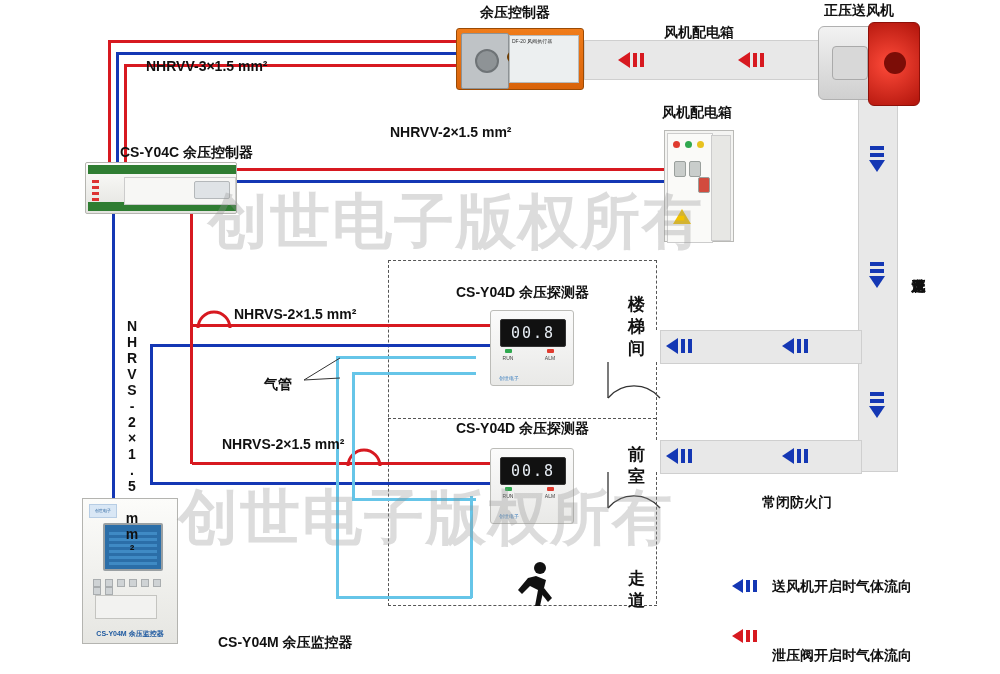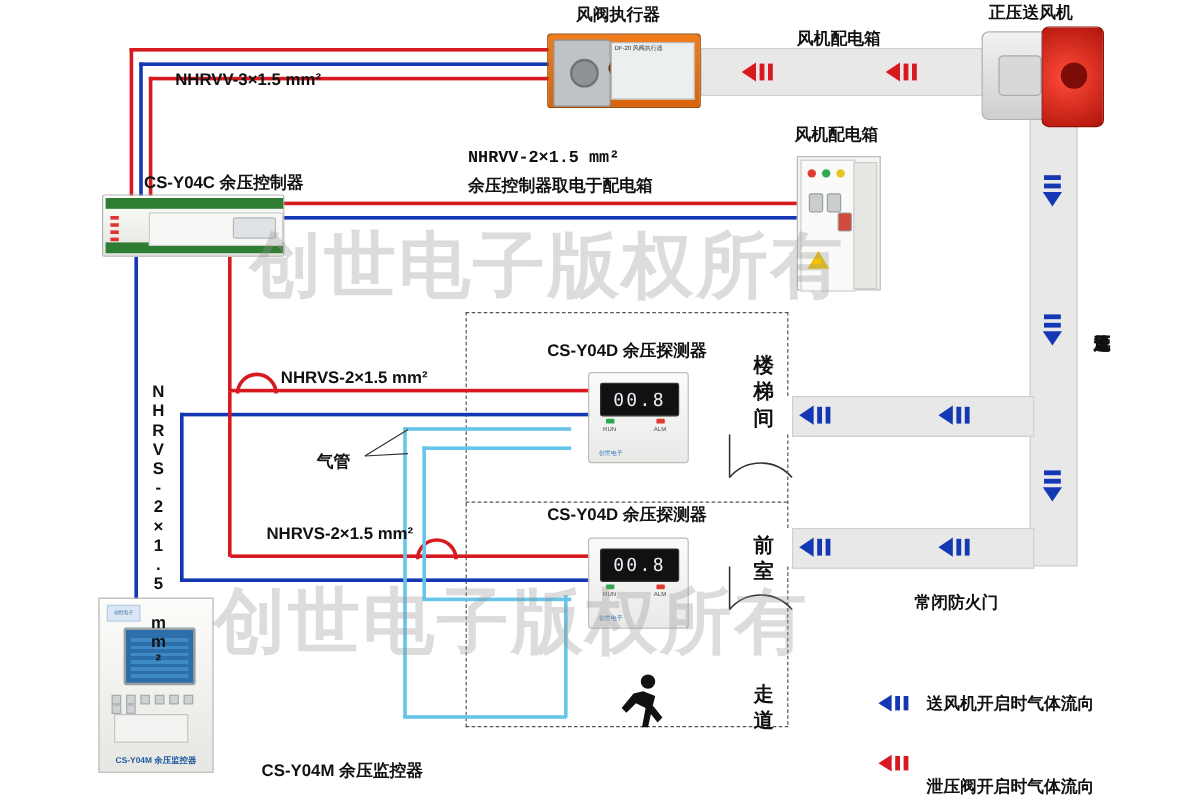--- a/index.html
+++ b/index.html
@@ -291,27 +291,26 @@
       <rect x="17" y="3" width="4" height="14" fill="#1437b4"></rect>
       <rect x="24" y="3" width="4" height="14" fill="#1437b4"></rect>
     </svg>
   <svg class="arrow" style="left:780px;top:446px;width:32px;height:20px;" viewBox="0 0 32 20">
       <path d="M2 10 L14 2 L14 18 Z" fill="#1437b4"></path>
       <rect x="17" y="3" width="4" height="14" fill="#1437b4"></rect>
       <rect x="24" y="3" width="4" height="14" fill="#1437b4"></rect>
     </svg>
 
   <div class="lbl b" style="left:146px;top:26px;margin-top:32px;">NHRVV-3×1.5 mm²</div>
-  <div class="lbl b" style="left:480px;top:4px;">风阀执行器</div>
+  <div class="lbl b" style="left:480px;top:4px;">余压控制器</div>
   <div class="lbl b" style="left:664px;top:24px;">风机配电箱</div>
   <div class="lbl b" style="left:824px;top:2px;">正压送风机</div>
   <div class="lbl b" style="left:662px;top:104px;">风机配电箱</div>
   <div class="lbl b" style="left:120px;top:128px;margin-top:16px;">CS-Y04C 余压控制器</div>
-  <div class="lbl b" style="left:390px;top:124px;font-family:Liberation Mono, monospace;">NHRVV-2×1.5 mm²</div>
-  <div class="lbl b" style="left:390px;top:146px;">余压控制器取电于配电箱</div>
+  <div class="lbl b" style="left:390px;top:124px;">NHRVV-2×1.5 mm²</div>
   <div class="lbl b vert" style="left:124px;top:318px;">NHRVS-2×1.5 mm²</div>
   <div class="lbl b" style="left:234px;top:306px;">NHRVS-2×1.5 mm²</div>
   <div class="lbl b" style="left:222px;top:436px;">NHRVS-2×1.5 mm²</div>
   <div class="lbl b" style="left:456px;top:284px;">CS-Y04D 余压探测器</div>
   <div class="lbl b" style="left:456px;top:420px;">CS-Y04D 余压探测器</div>
   <div class="lbl b" style="left:264px;top:376px;">气管</div>
   <div class="lbl b" style="left:628px;top:294px;width:24px;white-space:normal;font-size:17px;line-height:22px;">楼梯间</div>
   <div class="lbl b" style="left:628px;top:444px;width:24px;white-space:normal;font-size:17px;line-height:22px;">前室</div>
   <div class="lbl b" style="left:628px;top:568px;width:24px;white-space:normal;font-size:17px;line-height:22px;">走道</div>
   <div class="lbl b" style="left:762px;top:494px;">常闭防火门</div>

